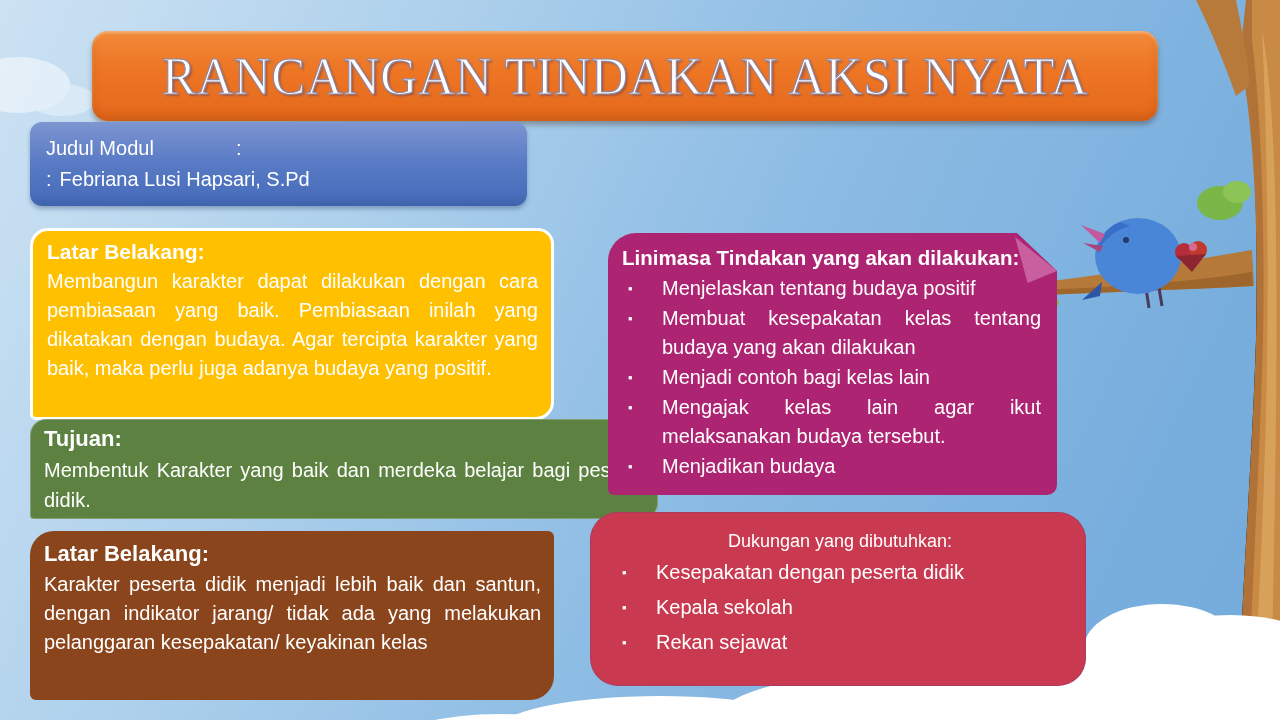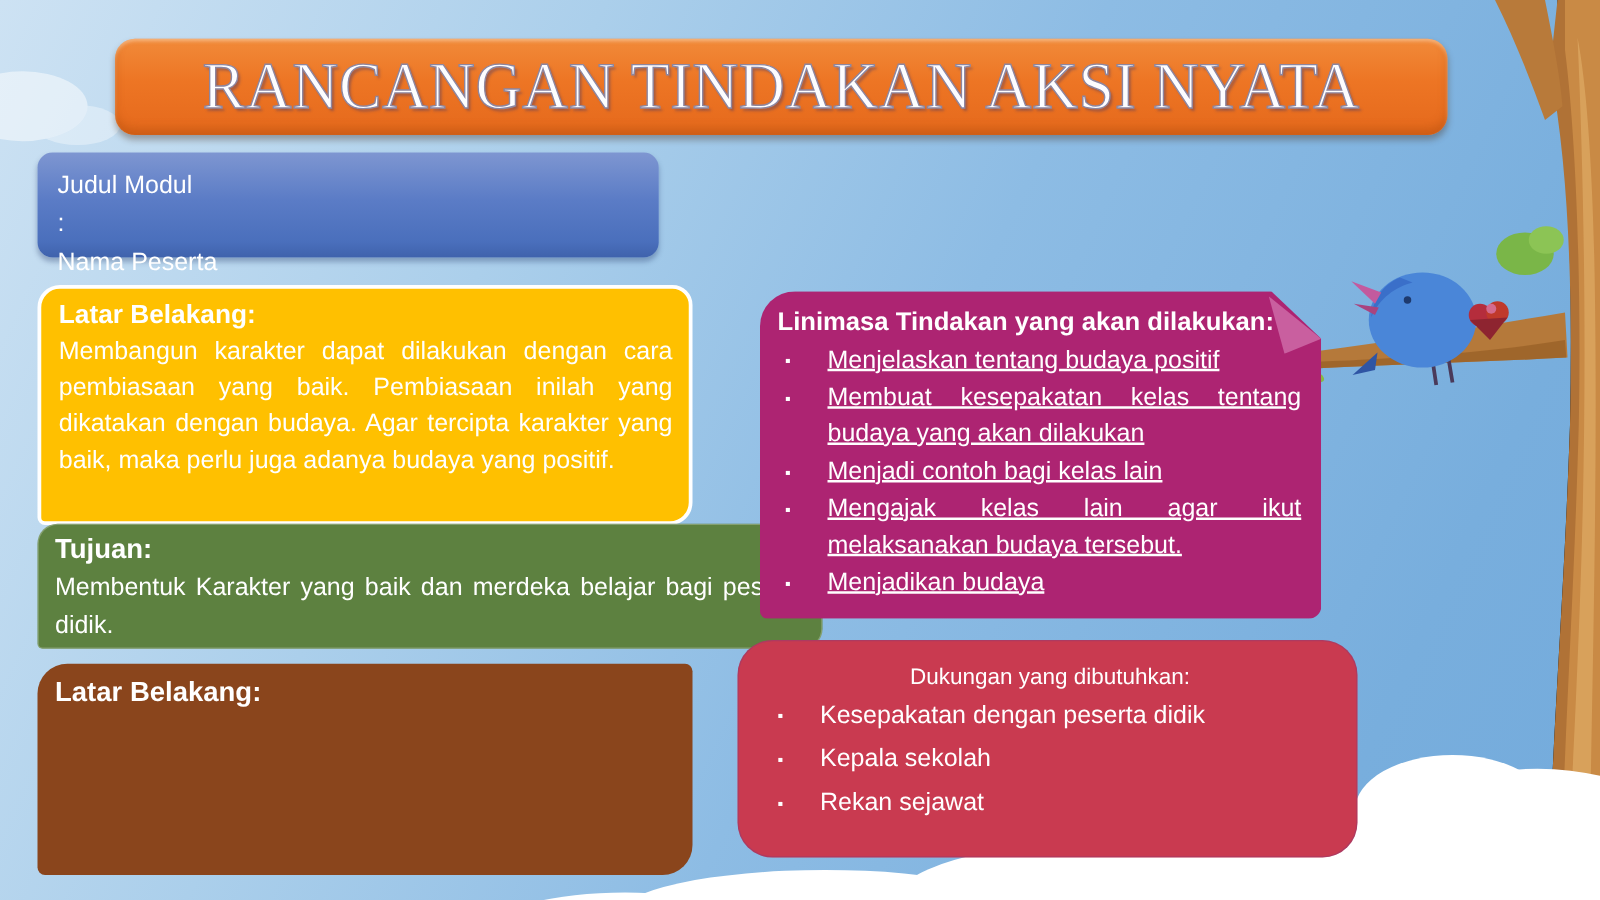--- a/index.html
+++ b/index.html
@@ -6,42 +6,42 @@
   .stage{
     position:relative;width:1280px;height:720px;overflow:hidden;
     font-family:"Liberation Sans", sans-serif;
     background:linear-gradient(115deg,#cde2f3 0%,#abcfeb 30%,#8dbce4 55%,#78aedd 85%,#74abdc 100%);
   }
   .scenery{position:absolute;left:0;top:0;z-index:1;}
   .box{position:absolute;z-index:2;color:#fff;box-sizing:border-box;}
 
   
   .banner{
-    left:92px;top:31px;width:1066px;height:77px;
+    left:92px;top:31px;width:1066px;height:90px;
     background:linear-gradient(180deg,#f18a39 0%,#ed7524 45%,#e5691c 100%);
     border-radius:16px;display:flex;align-items:center;justify-content:center;
     box-shadow:0 4px 5px rgba(70,40,20,.35), inset 0 -5px 8px rgba(160,70,10,.35), inset 0 2px 3px rgba(255,230,200,.5);
   }
   .banner-title{
     font-family:"Liberation Serif", serif;
     font-size:51px;letter-spacing:.5px;color:#fdfdff;
     -webkit-text-stroke:1.1px #8d86a0;
     text-shadow:2px 2px 2px rgba(80,60,100,.45);
     white-space:nowrap;transform:scaleY(1.04);
   }
 
   
   .id-box{
     left:30px;top:122px;width:497px;height:84px;
     background:linear-gradient(180deg,#7e96d1 0%,#5b7cc6 40%,#4a6fbc 80%,#40straight 100%);
     background:linear-gradient(180deg,#7e96d1 0%,#5b7cc6 45%,#4a6fbc 85%,#3f62ac 100%);
     border-radius:12px;padding:11px 16px;font-size:20px;
     box-shadow:0 3px 4px rgba(40,60,110,.35);
   }
-  .id-row{display:flex;line-height:31px;flex-direction:column;}
+  .id-row{display:flex;line-height:31px;}
   .id-label{width:190px;}
   .id-sep{margin-right:8px;}
 
   
   .hd{font-weight:bold;}
   .body-just{text-align:justify;}
 
   
   .yellow{
     left:30px;top:228px;width:524px;height:192px;
@@ -95,21 +95,21 @@
   }
   .red .hd{font-size:18px;line-height:30px;text-align:center;font-weight:normal;}
 
   
   ul.blist{list-style:none;margin:2px 0 0 0;padding:0;font-size:20px;}
   ul.blist li{display:flex;align-items:flex-start;}
   .magenta ul.blist li{line-height:29px;margin-bottom:1px;}
   .red ul.blist li{line-height:29px;margin-bottom:6px;}
   .bullet{flex:0 0 34px;font-size:13px;line-height:29px;text-align:left;padding-left:6px;}
   .btext{flex:1;}
-  .magenta .btext{text-align:justify;padding-right:4px;text-decoration:underline;}
+  .magenta .btext{text-align:justify;padding-right:4px;}
 </style>
 </head>
 <body>
 
 <div class="stage">
 
   <svg class="scenery" width="1280" height="720" viewBox="0 0 1280 720">
 
     <g opacity="0.5">
       <ellipse cx="18" cy="85" rx="52" ry="28" fill="#ffffff"></ellipse>
@@ -171,38 +171,38 @@
   <div class="box banner">
     <div class="banner-title">RANCANGAN TINDAKAN AKSI NYATA</div>
   </div>
 
   <div class="box id-box">
     <div class="id-row">
       <span class="id-label">Judul Modul</span>
       <span class="id-sep">:</span>
     </div>
     <div class="id-row">
-      <span class="id-label">Nama Peserta</span>
       <span class="id-sep">:</span>
       <span>Febriana Lusi Hapsari, S.Pd</span>
     </div>
   </div>
 
   <div class="box yellow">
     <div class="hd">Latar Belakang:</div>
     <div class="bd body-just">Membangun karakter dapat dilakukan dengan cara pembiasaan yang baik. Pembiasaan inilah yang dikatakan dengan budaya. Agar tercipta karakter yang baik, maka perlu juga adanya budaya yang positif.</div>
   </div>
 
   <div class="box green">
     <div class="hd">Tujuan:</div>
     <div class="bd body-just">Membentuk Karakter yang baik dan merdeka belajar bagi peserta didik.</div>
   </div>
 
   <div class="box brown">
     <div class="hd">Latar Belakang:</div>
+    <div class="bd body-just">Karakter peserta didik menjadi lebih baik dan santun, dengan indikator jarang/ tidak ada yang melakukan pelanggaran kesepakatan/ keyakinan kelas</div>
   </div>
 
   <div class="box magenta">
     <div class="fold"></div>
     <div class="hd">Linimasa Tindakan yang akan dilakukan:</div>
     <ul class="blist">
       <li>
         <span class="bullet">▪</span>
         <span class="btext">Menjelaskan tentang budaya positif</span>
       </li>

